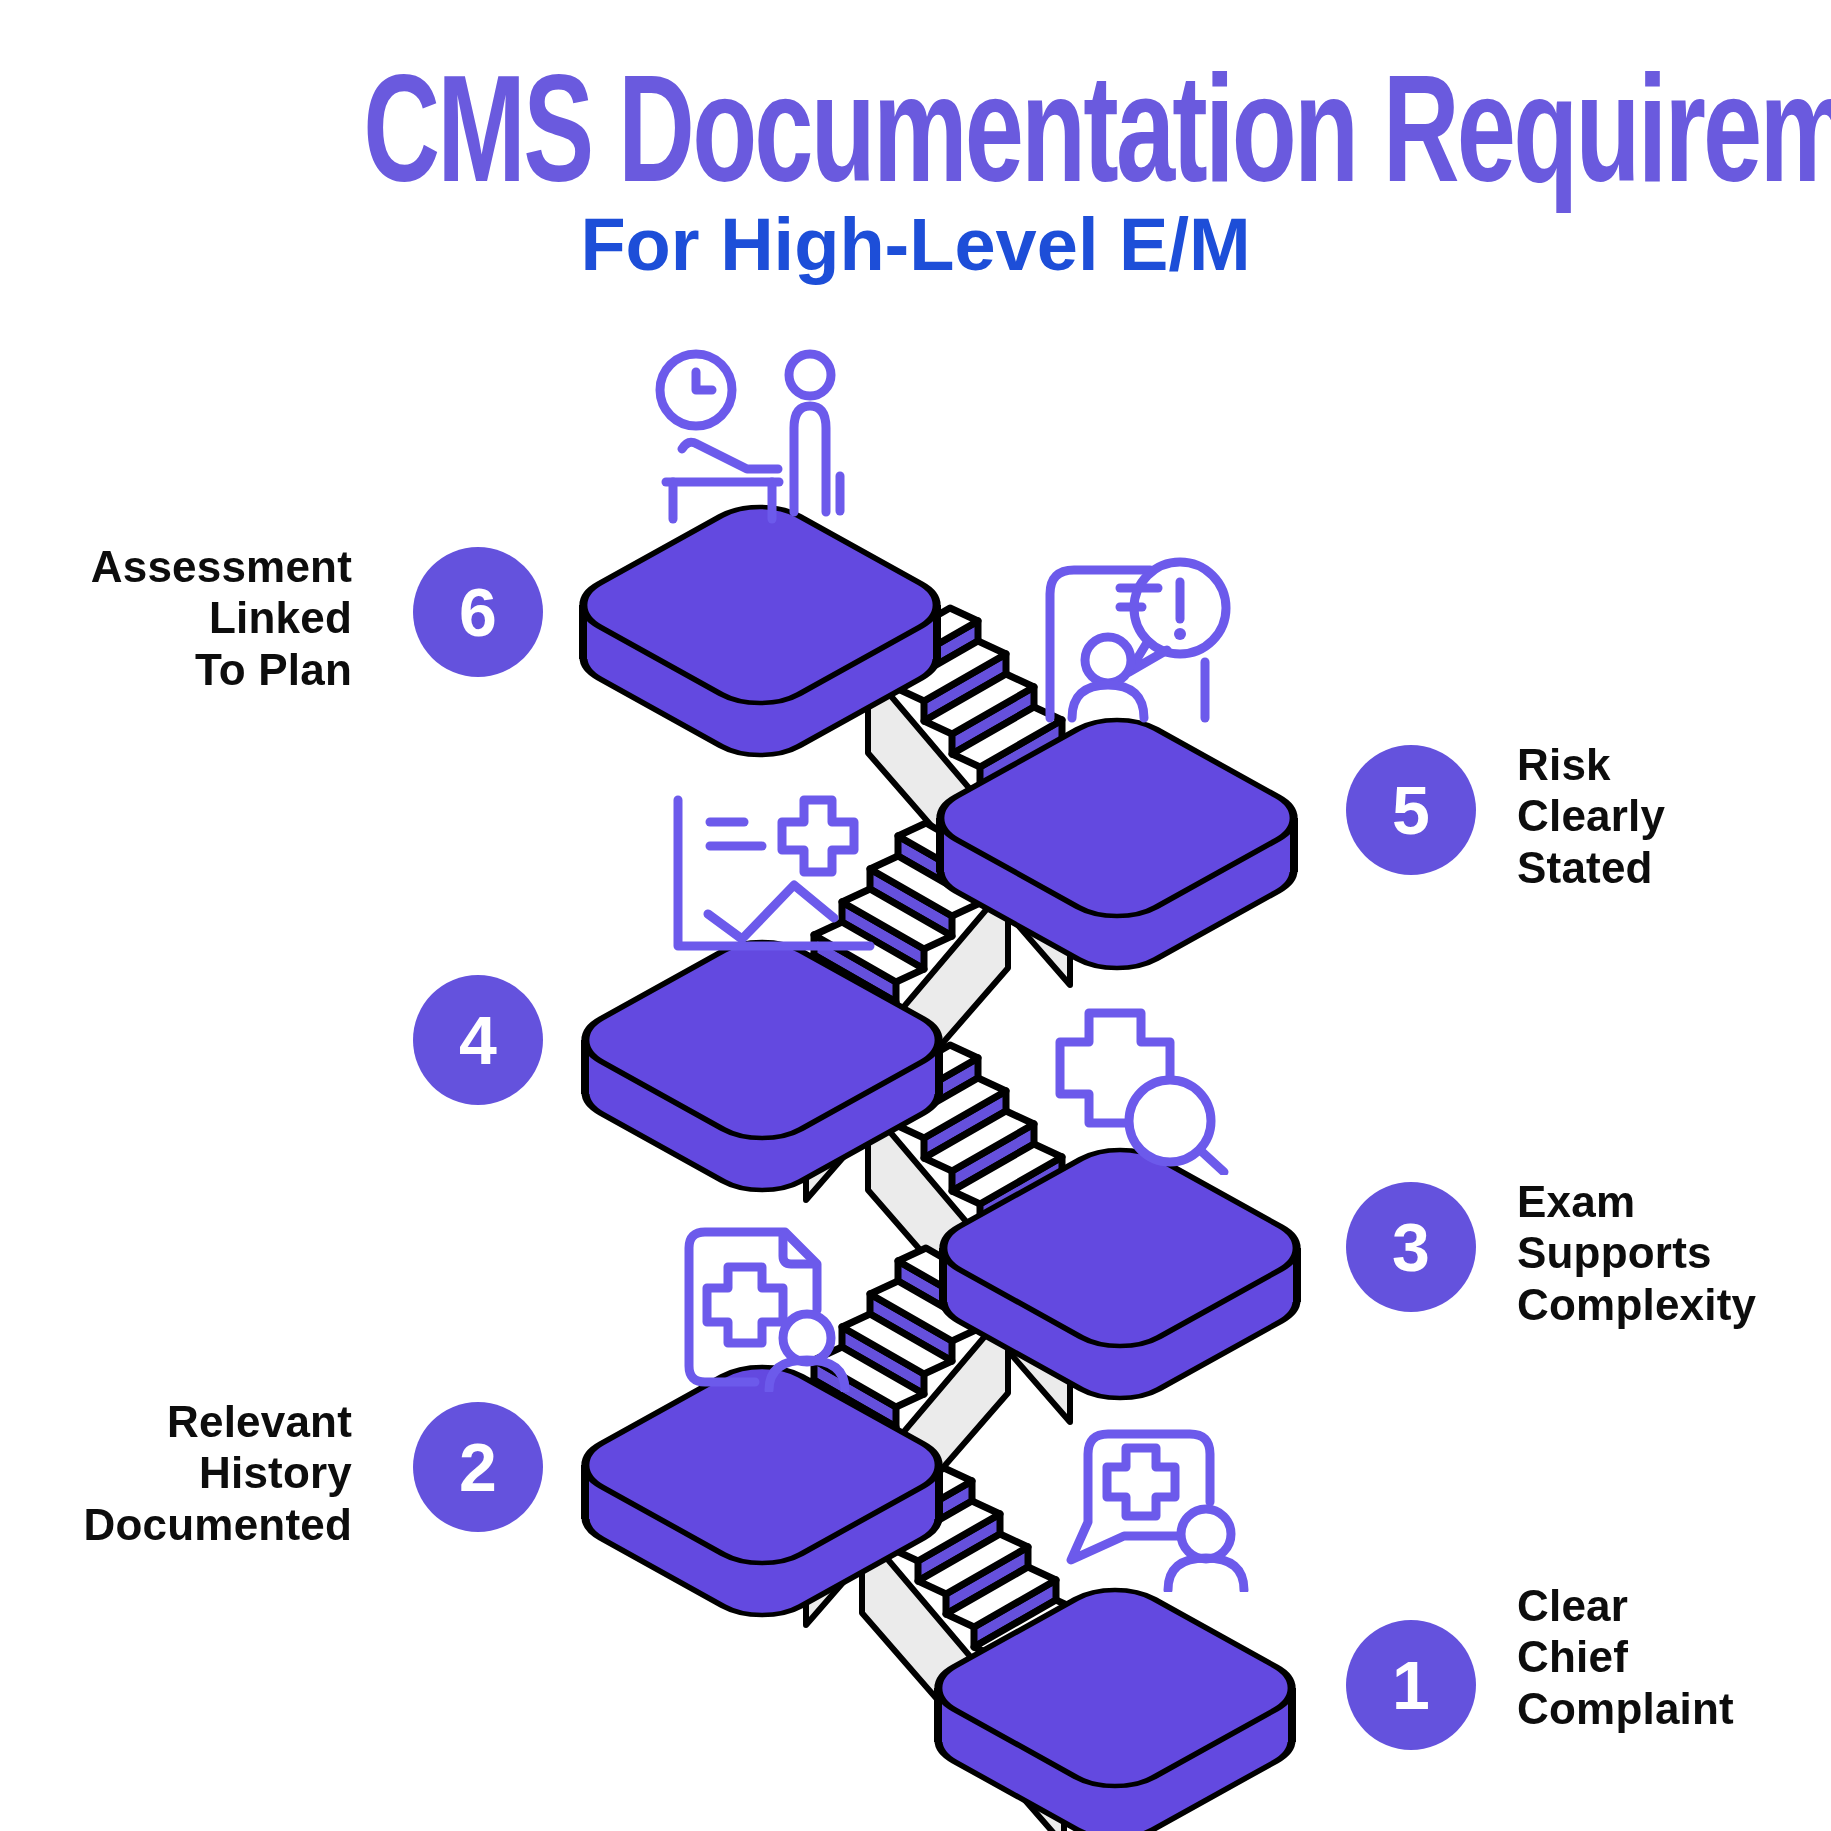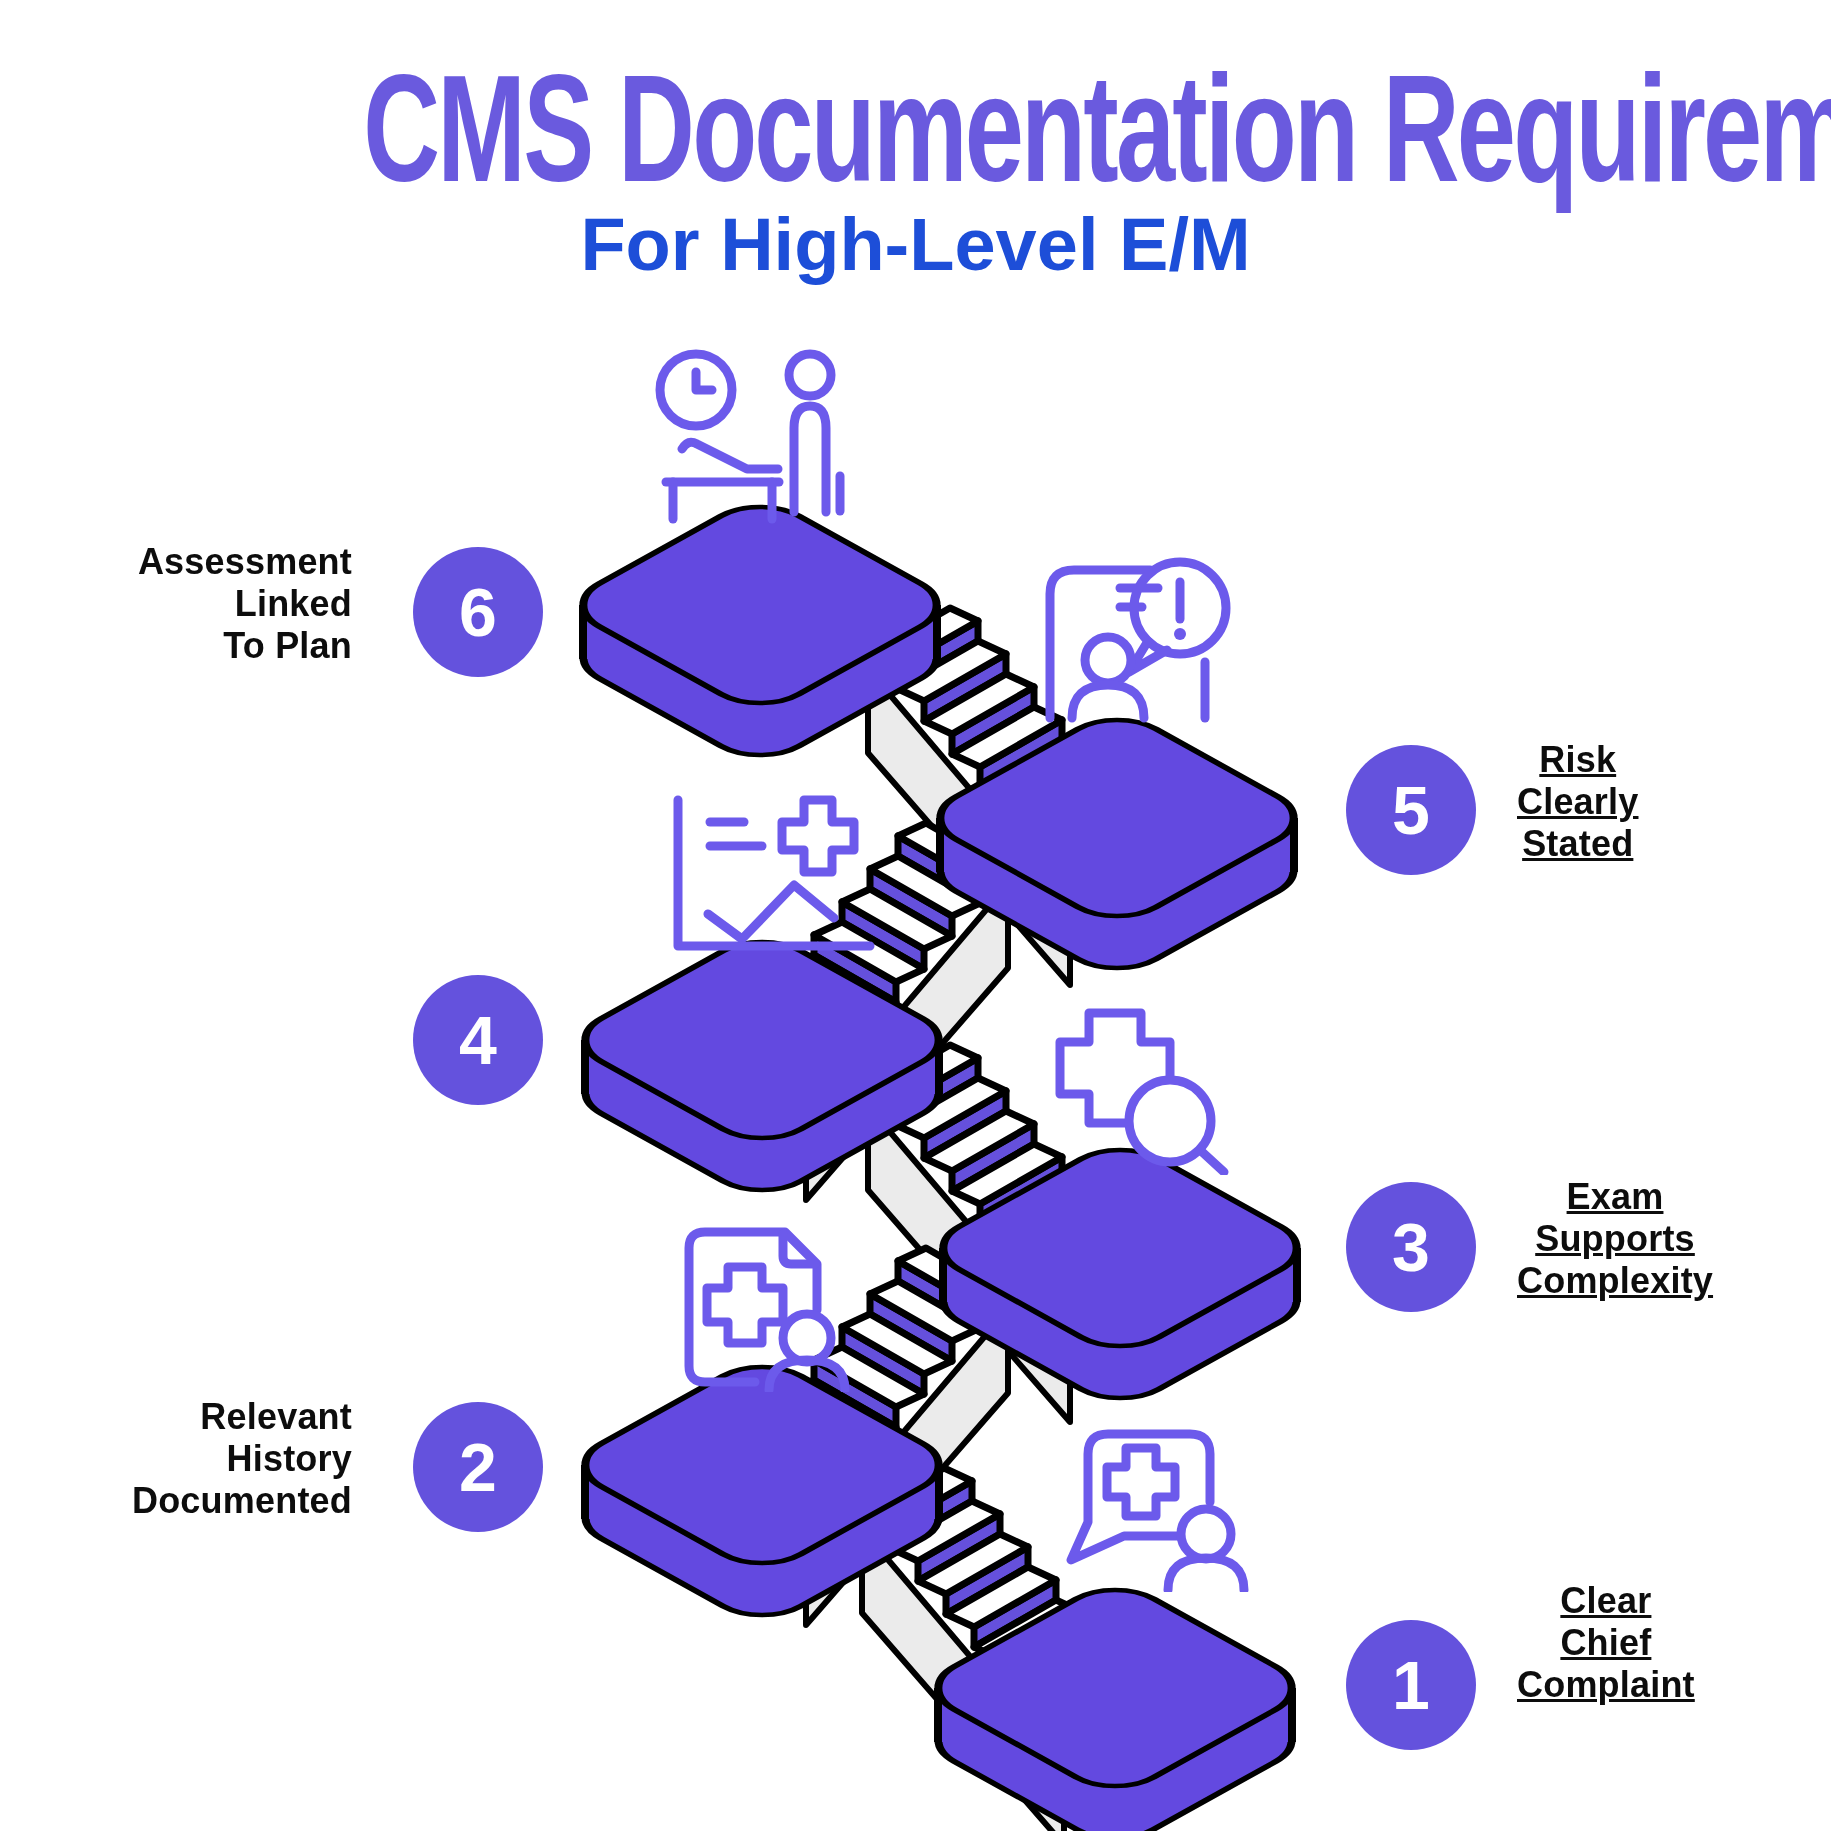--- a/index.html
+++ b/index.html
@@ -19,24 +19,24 @@
   }
   .scene{position:absolute;left:0;top:0;width:1831px;height:1831px;}
   .num-circle{
     position:absolute;width:130px;height:130px;border-radius:50%;
     background:var(--number-circle,#6452dd);color:#ffffff;
     display:flex;align-items:center;justify-content:center;
     font-size:68px;font-weight:700;
   }
   .step-label{
     position:absolute;white-space:pre-line;color:var(--label-text,#0d0d0d);
-    font-size:36px;line-height:1.17;font-weight:600;letter-spacing:0.2px;
+    font-size:44px;line-height:1.17;font-weight:600;letter-spacing:0.2px;
   }
   .step-label.left{text-align:right;}
-  .step-label.right{text-align:center;text-decoration:underline;}
+  .step-label.right{text-align:left;}
   .icon{position:absolute;}
   .icon .st{fill:none;stroke:var(--icon-stroke,#6c5aeb);stroke-width:9;stroke-linecap:round;stroke-linejoin:round;}
   .icon .dot{fill:var(--icon-stroke,#6c5aeb);stroke:none;}
   .icon .wfill{fill:#ffffff;stroke:var(--icon-stroke,#6c5aeb);stroke-width:9;}
 </style>
 </head>
 <body>
 
 <div class="stage">
 

